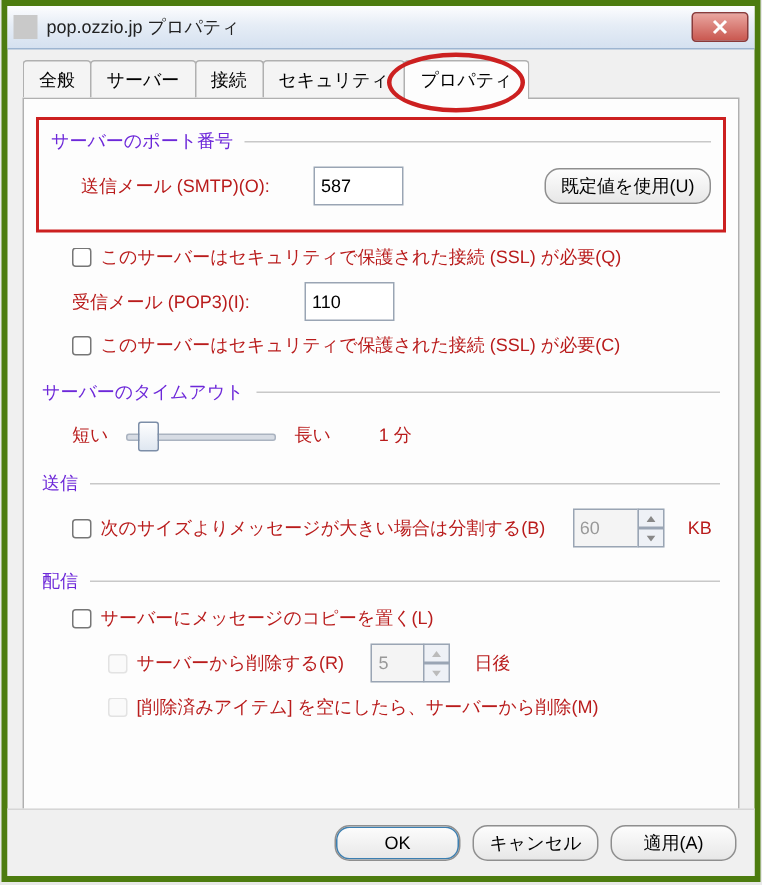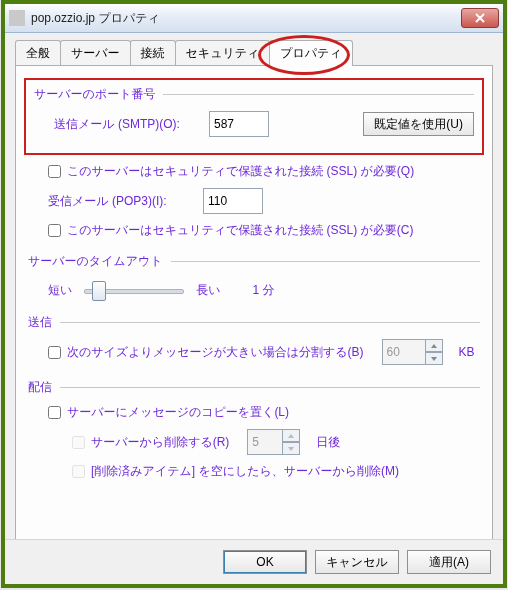--- a/index.html
+++ b/index.html
@@ -16,23 +16,23 @@
   .tab.active{background:#fdfdfd;padding-bottom:4px;margin-bottom:-1px;z-index:3;}
   .tabcircle{position:absolute;top:-6px;left:-12px;width:86px;height:34px;border:3px solid #cc2020;border-radius:50%;pointer-events:none;z-index:4;}
   .pane{border:1px solid #b0b0b0;border-top:none;background:#fdfdfd;padding:10px 12px 8px;box-sizing:border-box;height:502px;position:relative;}
   .group{margin:6px 0 14px;}
   .group .gtitle{color:#6d28d9;font-size:12px;}
   .gtitle-wrap{display:flex;align-items:center;gap:8px;}
   .gtitle-wrap .line{flex:1;height:1px;background:#c8c8c8;}
   .redbox{border:2px solid #cc2020;padding:6px 8px 10px;margin:-4px -4px 6px;}
   .row{display:flex;align-items:center;margin:8px 0 6px;}
   .indent{padding-left:20px;}
-  .lbl{font-size:12px;color:#6d28d9;}
+  .lbl{font-size:12px;color:#b91c1c;}
   input[type=text].num{width:50px;height:20px;border:1px solid #9aa5b4;padding:2px 4px;font:12px sans-serif;box-sizing:content-box;}
-  .btn{height:24px;border:1px solid #8f8f8f;background:linear-gradient(#fdfdfd,#e7e7e7);border-radius:0;padding:0 10px;font:12px "MS UI Gothic",sans-serif;cursor:pointer;}
+  .btn{height:24px;border:1px solid #8f8f8f;background:linear-gradient(#fdfdfd,#e7e7e7);border-radius:10px;padding:0 10px;font:12px "MS UI Gothic",sans-serif;cursor:pointer;}
   .cb{display:flex;align-items:center;gap:6px;margin:8px 0;}
   .cb input{margin:0;}
   .slider-row{display:flex;align-items:center;gap:12px;margin-top:10px;}
   .slider{width:100px;height:20px;position:relative;}
   .slider .track{position:absolute;left:0;right:0;top:9px;height:3px;background:#d7dce4;border:1px solid #aab3c0;border-radius:2px;}
   .slider .thumb{position:absolute;left:8px;top:1px;width:12px;height:18px;background:linear-gradient(#fefefe,#dfe7f1);border:1px solid #7c8ea8;border-radius:2px;}
   .spin-wrap{display:flex;align-items:center;}
   .spin{display:flex;flex-direction:column;margin-left:-1px;}
   .spin .sb{width:16px;height:11px;border:1px solid #9aa5b4;background:#eef1f6;display:flex;align-items:center;justify-content:center;}
   .spin .sb svg{width:6px;height:4px;}

